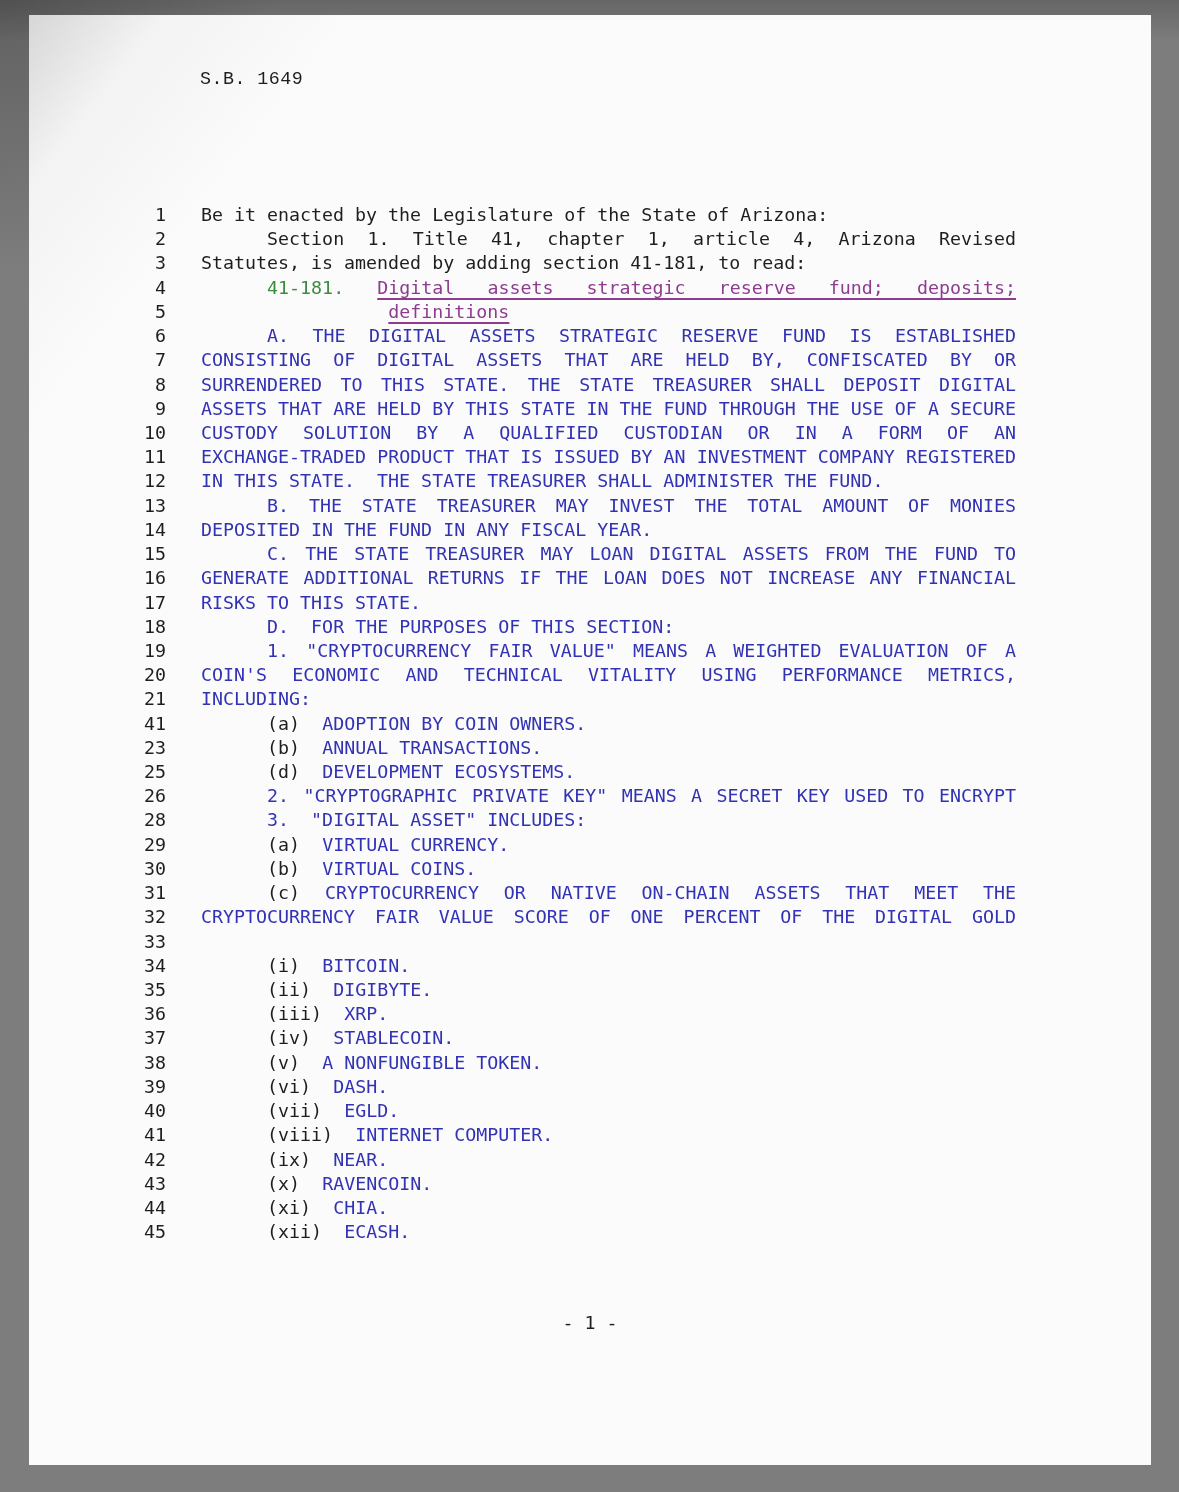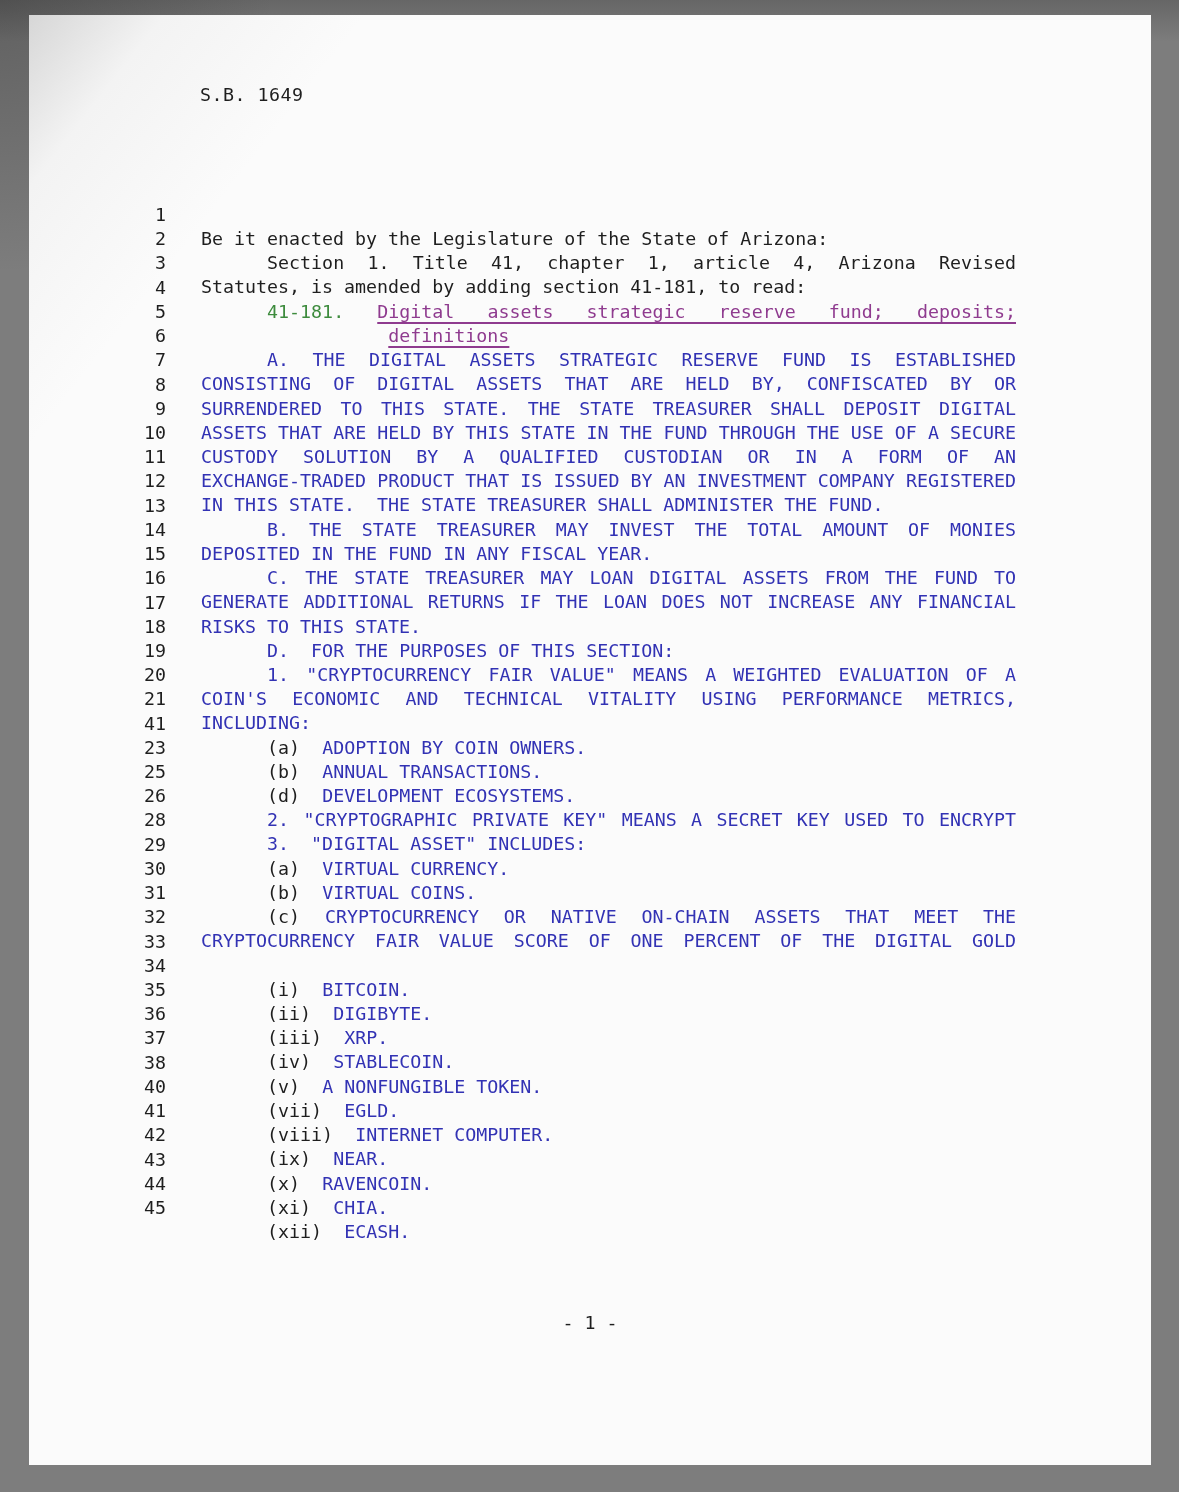--- a/index.html
+++ b/index.html
@@ -11,27 +11,27 @@
       #7d7d7d;
     font-family:"DejaVu Sans Mono","Liberation Mono",monospace;
   }
   .page {
     position:absolute; left:29px; top:15px; width:1122px; height:1450px;
     background:
       linear-gradient(128deg, rgba(120,120,120,0.28) 0%, rgba(185,185,185,0.12) 6%, rgba(255,255,255,0) 15%),
       #fbfbfb;
   }
   .doc-header {
-    position:absolute; left:171px; top:68px;
-    font-size:18.3px; line-height:24px; color:var(--black); letter-spacing:0.5px;
+    position:absolute; left:171px; top:52px;
+    font-size:18.3px; line-height:24px; color:var(--black); letter-spacing:0.5px;font-family:Liberation Mono, monospace;
   }
   .lines { position:absolute; left:0; top:188px; width:1122px; }
   .line { display:flex; height:24.23px; line-height:24.23px; font-size:18.3px; }
   .num  { flex:none; width:137px; text-align:right; color:var(--black); }
-  .text { flex:none; margin-left:35px; width:815px; box-sizing:border-box;margin-top:24px; }
+  .text { flex:none; margin-left:35px; width:815px; box-sizing:border-box; }
   .text.pre  { white-space:pre; }
   .text.just { white-space:normal; text-align:justify; text-align-last:justify; }
   .c-k { color:var(--black); }
   .c-b { color:var(--blue); }
   .c-g { color:var(--green); }
   .c-p { color:var(--purple); text-decoration:underline; text-decoration-thickness:1.6px; text-underline-offset:4px; }
   .footer {
     position:absolute; left:0; top:1296px; width:100%; text-align:center;
     font-size:18.3px; line-height:24px; color:var(--black);
   }
@@ -179,20 +179,24 @@
       </div>
       <div class="line">
         <div class="num">37</div>
         <div class="text pre" style="padding-left: 66.102px;"><span class="c-k">(iv)</span><span class="c-b">  STABLECOIN.</span></div>
       </div>
       <div class="line">
         <div class="num">38</div>
         <div class="text pre" style="padding-left: 66.102px;"><span class="c-k">(v)</span><span class="c-b">  A NONFUNGIBLE TOKEN.</span></div>
       </div>
       <div class="line">
+        <div class="num">39</div>
+        <div class="text pre" style="padding-left: 66.102px;"><span class="c-k">(vi)</span><span class="c-b">  DASH.</span></div>
+      </div>
+      <div class="line">
         <div class="num">40</div>
         <div class="text pre" style="padding-left: 66.102px;"><span class="c-k">(vii)</span><span class="c-b">  EGLD.</span></div>
       </div>
       <div class="line">
         <div class="num">41</div>
         <div class="text pre" style="padding-left: 66.102px;"><span class="c-k">(viii)</span><span class="c-b">  INTERNET COMPUTER.</span></div>
       </div>
       <div class="line">
         <div class="num">42</div>
         <div class="text pre" style="padding-left: 66.102px;"><span class="c-k">(ix)</span><span class="c-b">  NEAR.</span></div>

